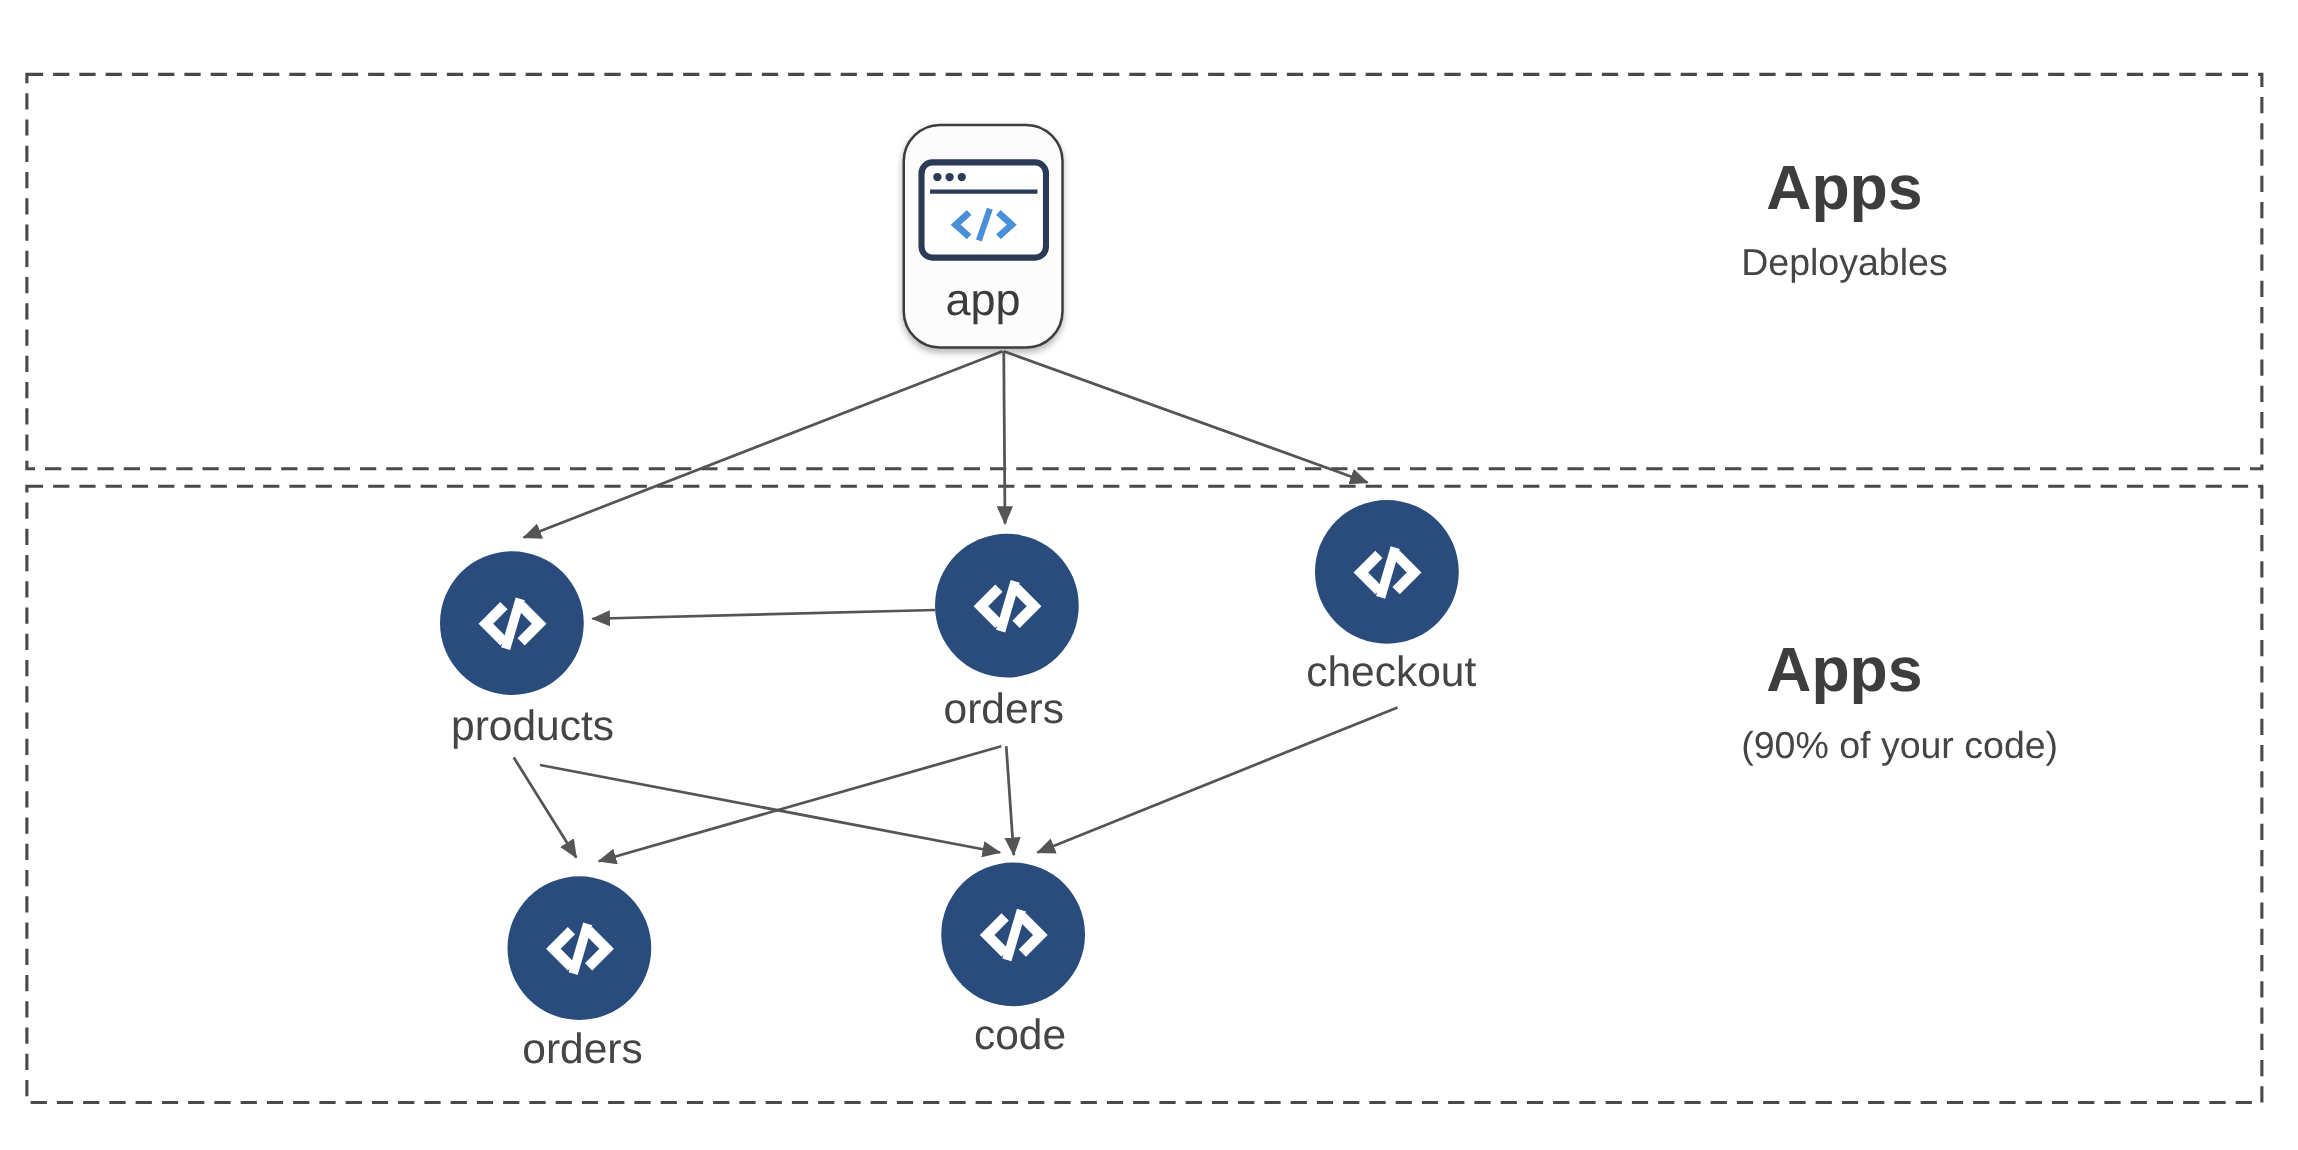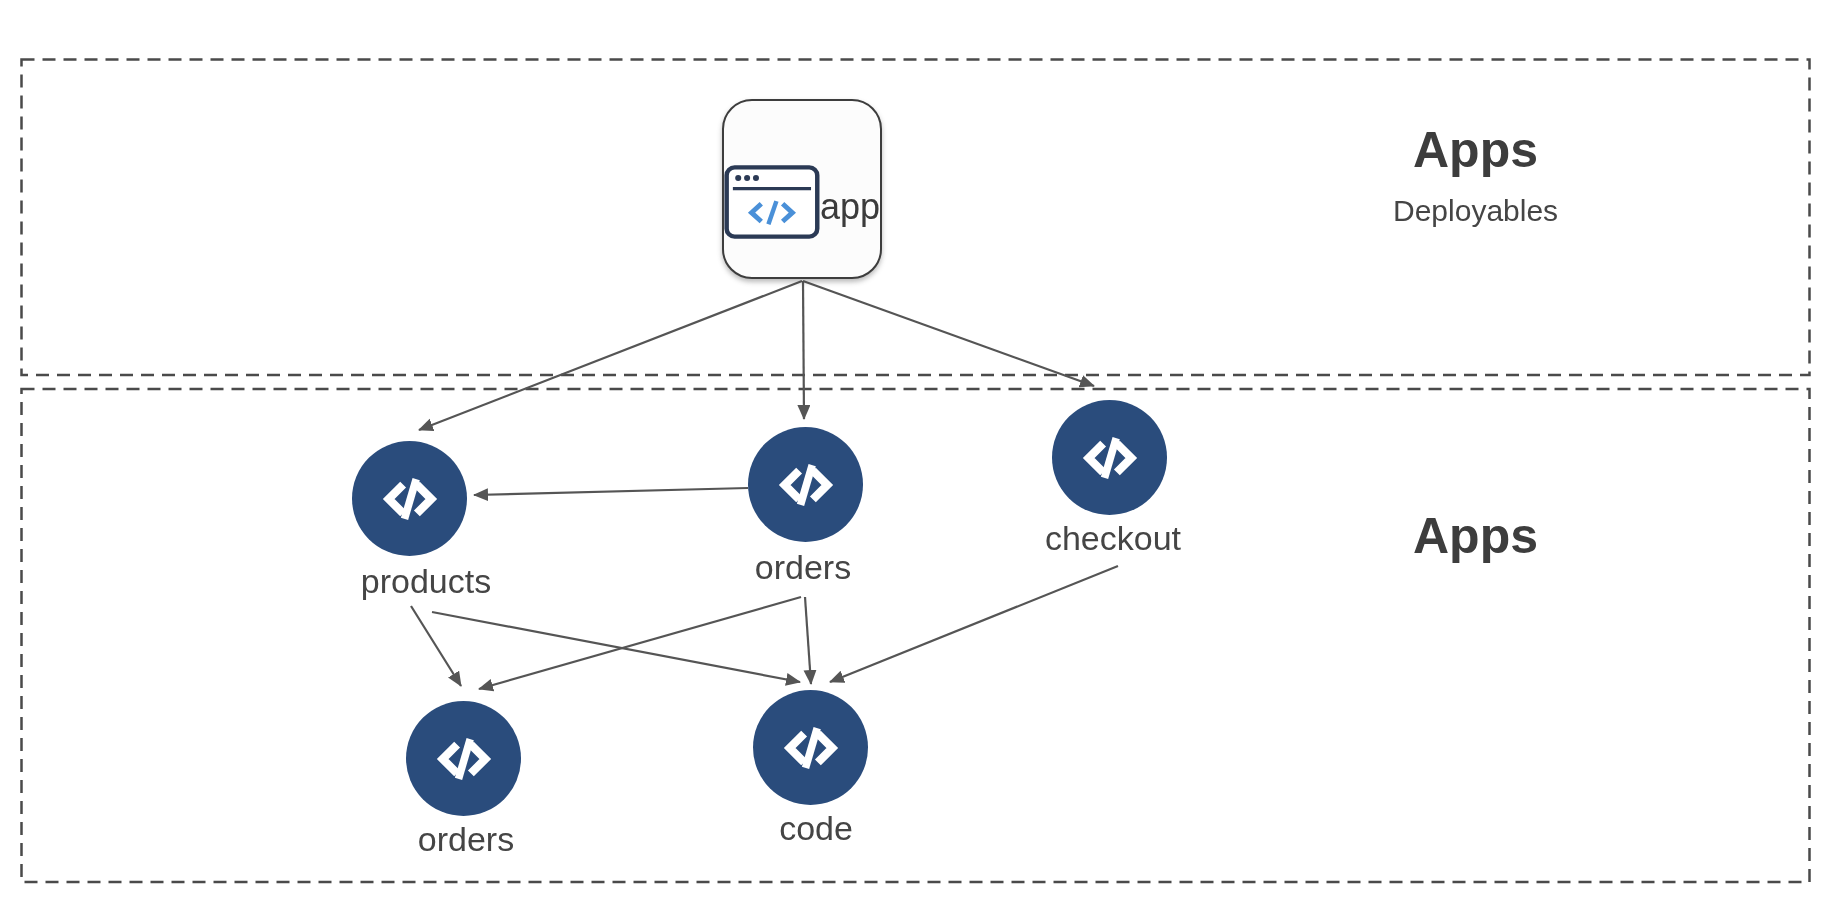--- a/index.html
+++ b/index.html
@@ -19,24 +19,24 @@
     overflow:hidden;
     font-family:"Liberation Sans","DejaVu Sans",sans-serif;
   }
   svg.layer{position:absolute;left:0;top:0;width:1838px;height:920px;}
   .zone-rect{fill:none;stroke:var(--zone-border);stroke-width:2.5;stroke-dasharray:13 8;}
   .edge{stroke:var(--edge);stroke-width:2.2;fill:none;}
   #arrowhead path{fill:var(--edge);}
 
   
   .app-node{
-    position:absolute;left:722px;top:99px;width:160px;height:180px;
+    position:absolute;left:722px;top:99px;width:129px;height:180px;
     background:#fcfcfc;border:2.5px solid #3d3d3d;border-radius:30px;
     box-shadow:0 3px 5px rgba(60,60,60,.35);
-    display:flex;flex-direction:row;align-items:center;
+    display:flex;flex-direction:column;align-items:center;
     padding-top:26px;box-sizing:border-box;
   }
   .app-label{
     font-size:36px;line-height:42px;color:#3b3b3b;margin-top:10px;text-align:center;
   }
 
   
   .lib-node{
     position:absolute;width:115px;height:115px;border-radius:50%;
     background:var(--node-fill);
@@ -140,15 +140,16 @@
   <div class="node-label" style="left:703px;top:547px">orders</div>
   <div class="node-label" style="left:366px;top:819px">orders</div>
   <div class="node-label" style="left:716px;top:808px">code</div>
 
   <div class="zone-title-block" style="left:1393px;top:120px">
     <div class="zone-title">Apps</div>
     <div class="zone-subtitle">Deployables</div>
   </div>
   <div class="zone-title-block" style="left:1393px;top:506px">
     <div class="zone-title">Apps</div>
+    <div class="zone-subtitle">(90% of your code)</div>
   </div>
 
 </div>
 
 </body></html>

